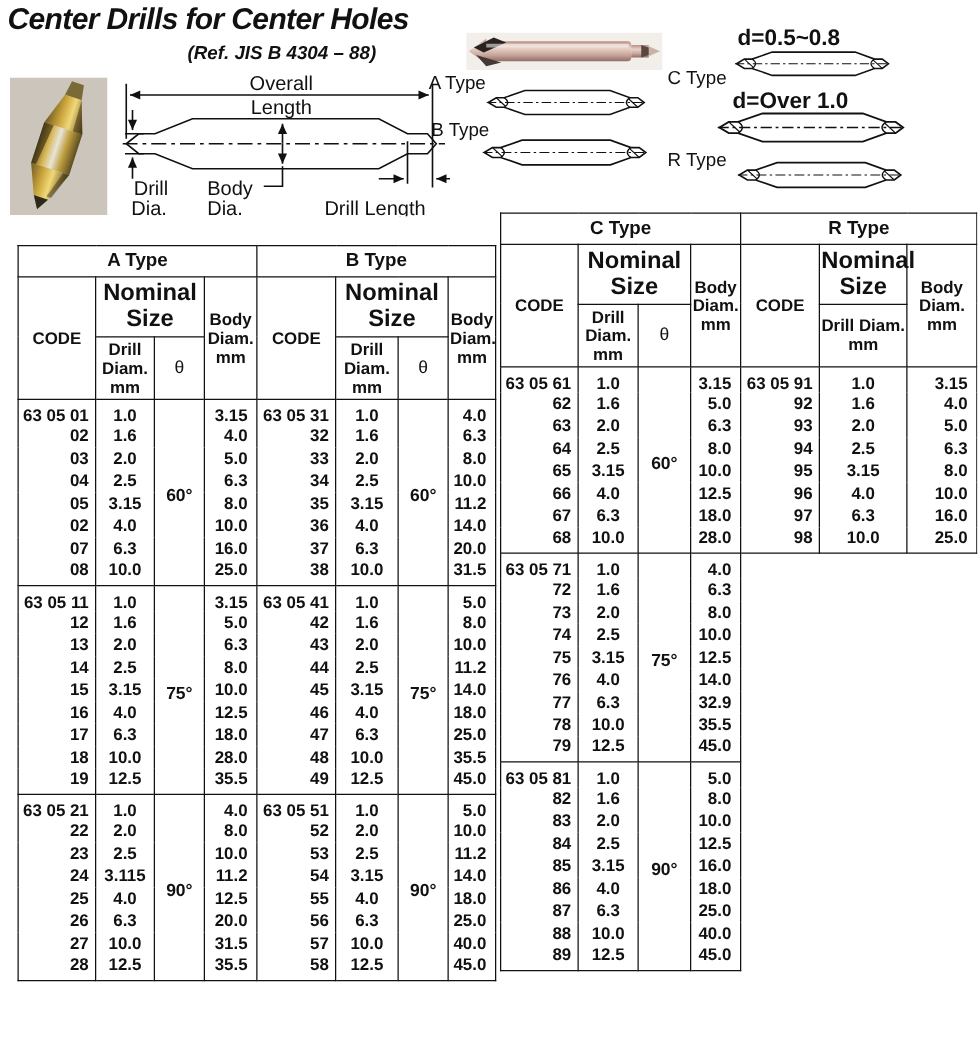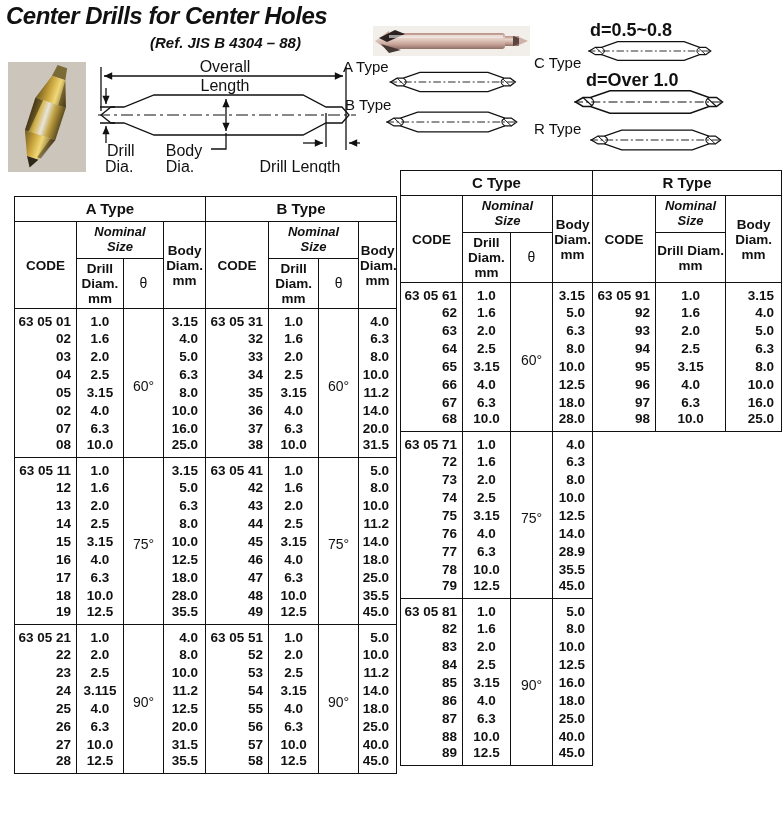--- a/index.html
+++ b/index.html
@@ -9,30 +9,30 @@
   .title{left:6px;top:2px;font-style:italic;font-weight:700;font-size:24px;letter-spacing:-0.5px;}
   .subtitle{left:6px;top:29px;font-style:italic;font-weight:700;font-size:19px;}
   .ref{left:150px;top:34px;font-style:italic;font-weight:700;font-size:15px;}
   .typelabel{font-size:15px;font-weight:400;}
   .dlabel{font-size:18px;font-weight:700;}
 
   table{border-collapse:collapse;table-layout:fixed;}
   th{border:1.6px solid #111;font-weight:700;text-align:center;vertical-align:middle;
      white-space:pre-line;padding:2px 1px;line-height:1.12;font-size:13.5px;}
   th.gt{height:20px;font-size:15px;}
-  th.h-nom{height:32px;font-size:13px;font-style:italic;}
+  th.h-nom{height:32px;font-size:19px;}
   th.h-drill,th.h-theta{height:44px;}
   th.h-theta{font-weight:400;font-size:14px;}
   tbody tr{height:18px;}
   td{border-left:1.6px solid #111;border-right:1.6px solid #111;border-top:none;border-bottom:none;
      font-size:13.5px;vertical-align:middle;padding:0 2px;}
   td.code{text-align:right;font-weight:700;padding-right:5px;white-space:pre;}
   td.drill{text-align:center;font-weight:700;}
   td.bodyv{text-align:right;font-weight:700;padding-right:7px;}
-  td.theta{text-align:center;font-weight:400;font-size:14px;border-bottom:1.6px solid #111;}
+  td.theta{text-align:center;font-weight:700;font-size:14px;border-bottom:1.6px solid #111;}
   td.blast{border-bottom:1.6px solid #111;}
   td.void{border:none;}
   tbody tr:first-child td{padding-top:5px;margin-left:40px;}
   tbody tr:last-child td{padding-bottom:5px;}
 </style>
 </head>
 <body>
 
 <div class="page">
 
@@ -550,21 +550,21 @@
         </tr>
         <tr>
           <td class="code">76</td>
           <td class="drill">4.0</td>
           <td class="bodyv">14.0</td>
           <td colspan="3" class="void"></td>
         </tr>
         <tr>
           <td class="code">77</td>
           <td class="drill">6.3</td>
-          <td class="bodyv">28.9</td>
+          <td class="bodyv">32.9</td>
           <td colspan="3" class="void"></td>
         </tr>
         <tr>
           <td class="code">78</td>
           <td class="drill">10.0</td>
           <td class="bodyv">35.5</td>
           <td colspan="3" class="void"></td>
         </tr>
         <tr>
           <td class="code blast">79</td>

